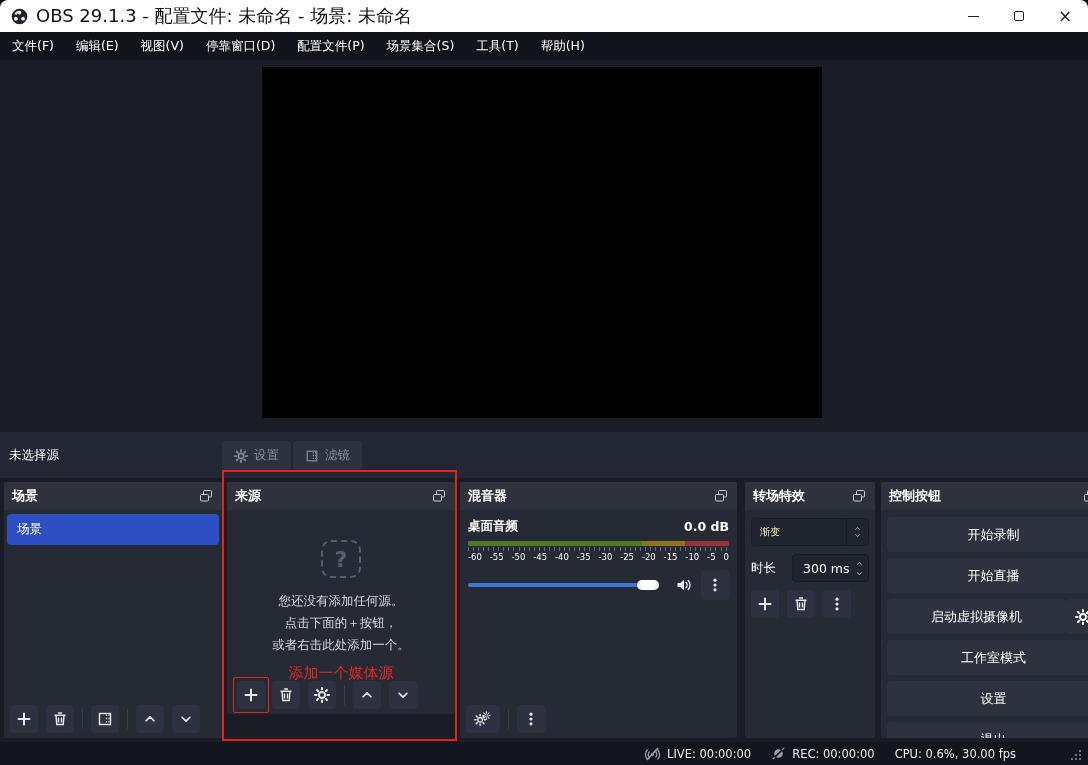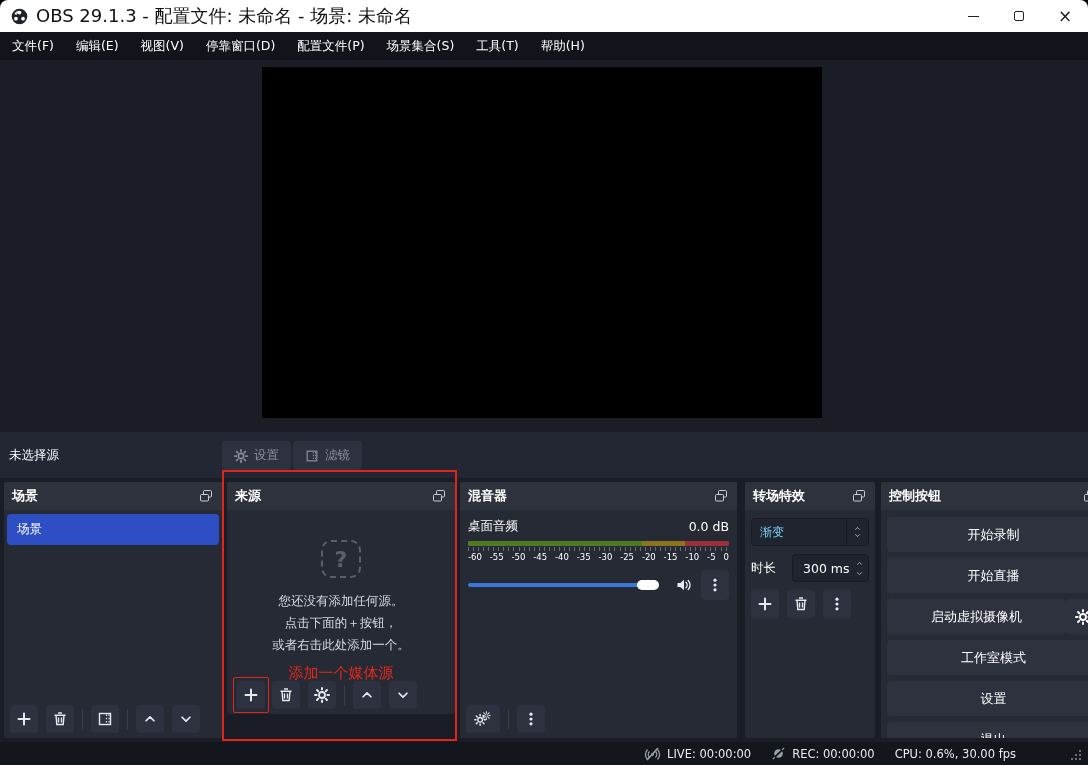--- a/index.html
+++ b/index.html
@@ -57,39 +57,39 @@
   .empty-wrap { position:absolute; left:0; right:0; top:30px; display:flex; flex-direction:column; align-items:center; }
   .q-icon { width:40px; height:38px; border:2px dashed #5a5f6c; border-radius:10px; color:#5a5f6c;
     display:flex; align-items:center; justify-content:center; font-size:22px; font-weight:bold; }
   .empty-line { color:#d9dbe0; font-size:12.5px; line-height:22px; }
   .empty-line:first-of-type { margin-top:12px; }
   .annotation-text { color:#e8281c; font-size:15px; margin-top:8px; }
   .red-outline { border:1.5px solid #e1251b; border-radius:2px; padding:3px; margin:-4.5px; }
 
   
   .mixer-body { padding:8px 8px 0 8px; }
-  .mixer-row1 { display:flex; justify-content:space-between; align-items:center; }
+  .mixer-row1 { display:flex; justify-content:space-between; align-items:center;font-weight:bold; }
   .mixer-name, .mixer-db { color:#ffffff; font-size:12.5px; }
   .meter { margin-top:6px; height:5px; display:flex; border-radius:1px; overflow:hidden; }
   .meter .g { height:100%; }
   .tick-marks { height:4px; margin-top:1px; background:
     repeating-linear-gradient(to right,#6a6e78 0,#6a6e78 1px,transparent 1px,transparent 5.05px); }
   .ticks { display:flex; justify-content:space-between; margin-top:1px; }
   .ticks span { color:#fff; font-size:8.5px; transform:translateX(0); }
   .slider-row { display:flex; align-items:center; margin-top:8px; gap:8px; }
   .slider { position:relative; flex:1; height:18px; }
   .slider-track { position:absolute; left:0; right:14px; top:7px; height:4px; background:#3a78d8; border-radius:2px; }
   .slider-handle { position:absolute; right:0; top:4px; width:22px; height:10px; background:#fff; border-radius:5px; }
   .kebab-btn { width:28px; height:30px; }
 
   
   .tr-body { padding:8px 6px; }
   .select { height:28px; background:#20242e; border:1px solid #181b23; border-radius:4px;
     display:flex; align-items:center; }
-  .select-label { flex:1; color:#7dd3fc; font-size:12px; padding-left:8px; }
+  .select-label { flex:1; color:#fef9c3; font-size:10px; padding-left:8px; }
   .select-arrows { width:22px; height:100%; border-left:1px solid #181b23; display:flex;
     flex-direction:column; align-items:center; justify-content:center; color:#b9bdc6; }
   .dur-row { display:flex; align-items:center; margin-top:8px; gap:16px; }
   .dur-label { color:#ffffff; font-size:12.5px; }
   .spin { flex:1; height:28px; background:#20242e; border:1px solid #181b23; border-radius:4px;
     display:flex; align-items:center; }
   .spin-val { flex:1; color:#ffffff; font-size:12.5px; padding-left:10px; }
   .spin-arrows { width:18px; height:100%; display:flex; flex-direction:column;
     align-items:center; justify-content:center; gap:3px; color:#b9bdc6; }
   .tr-toolbar { display:flex; gap:8px; margin-top:8px; align-items:center; }

